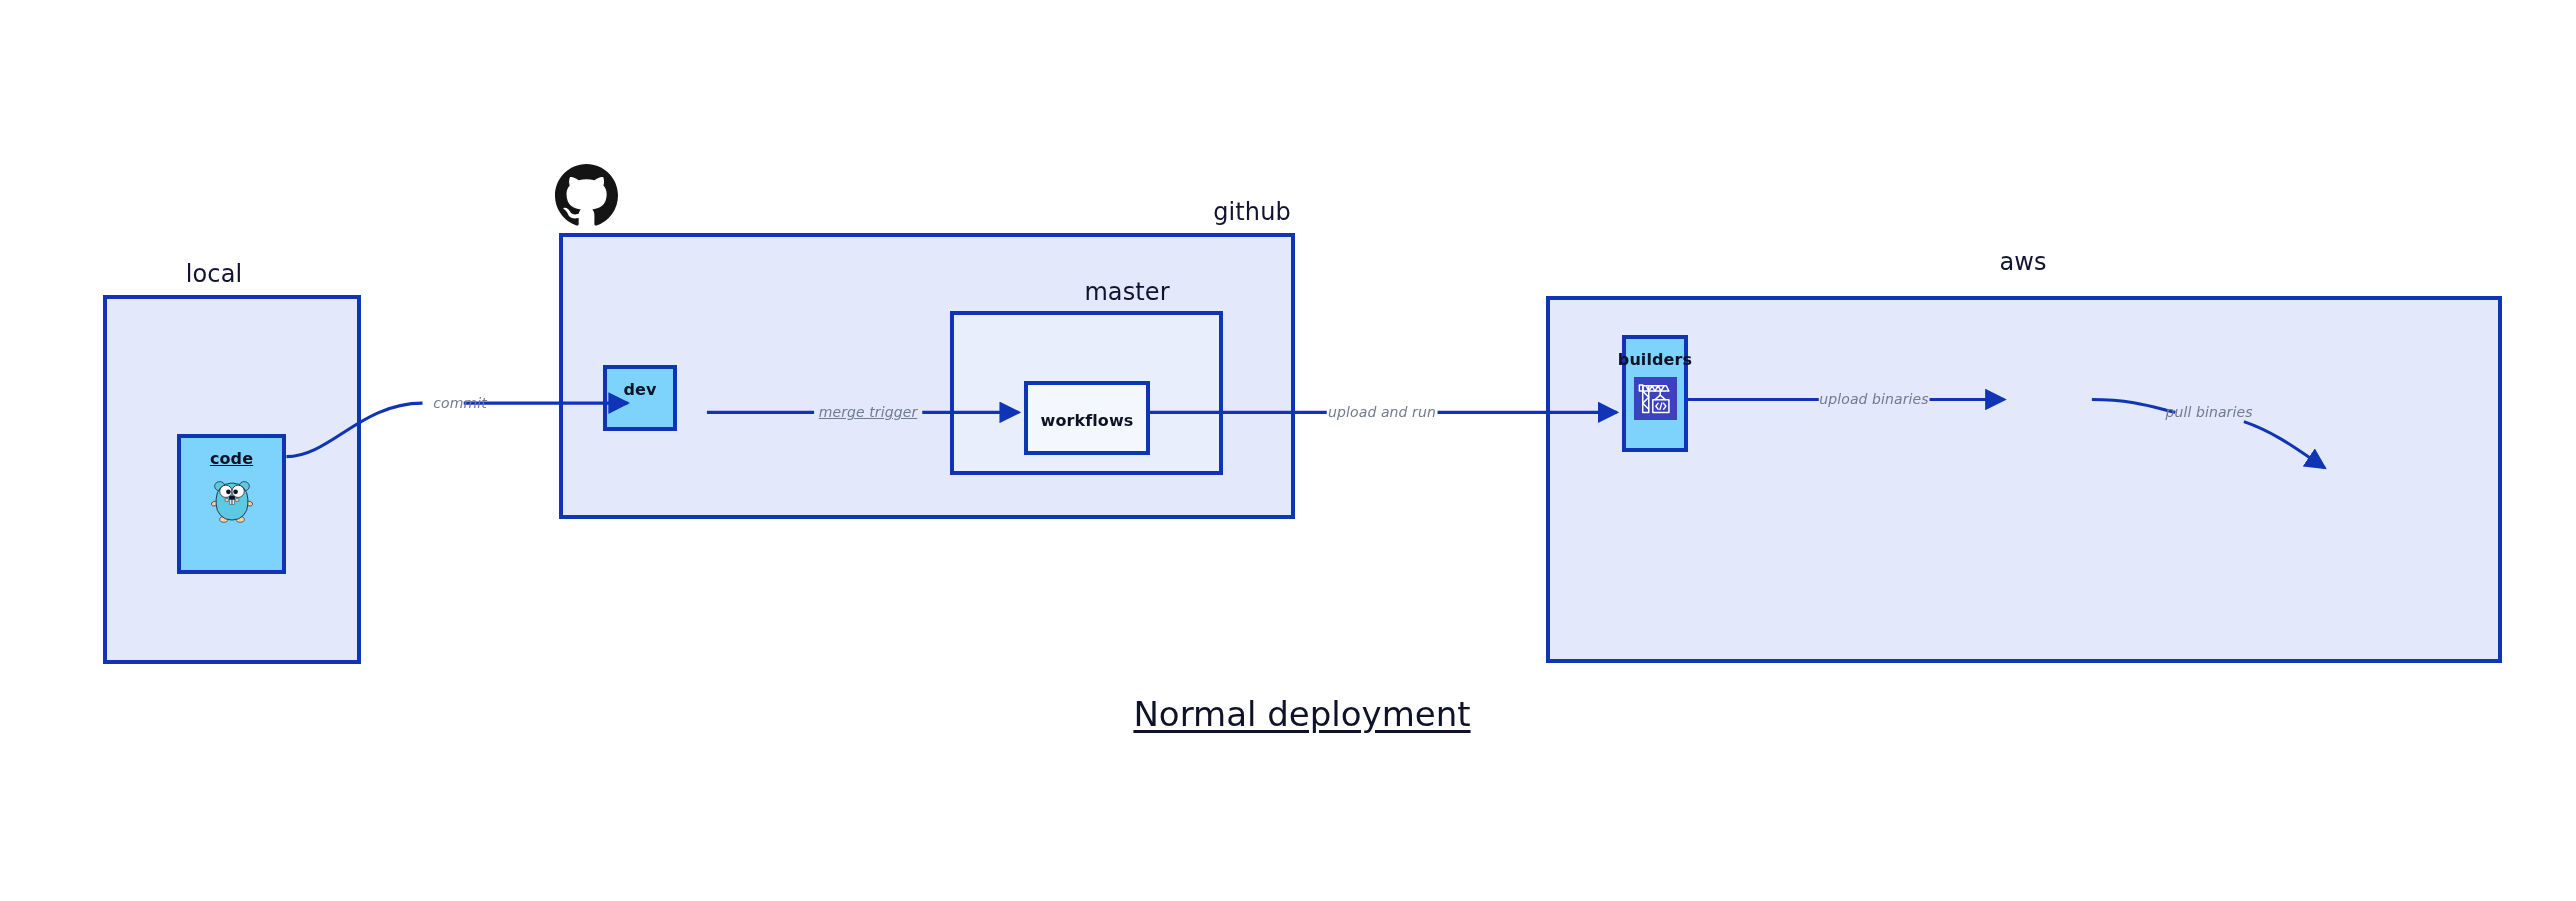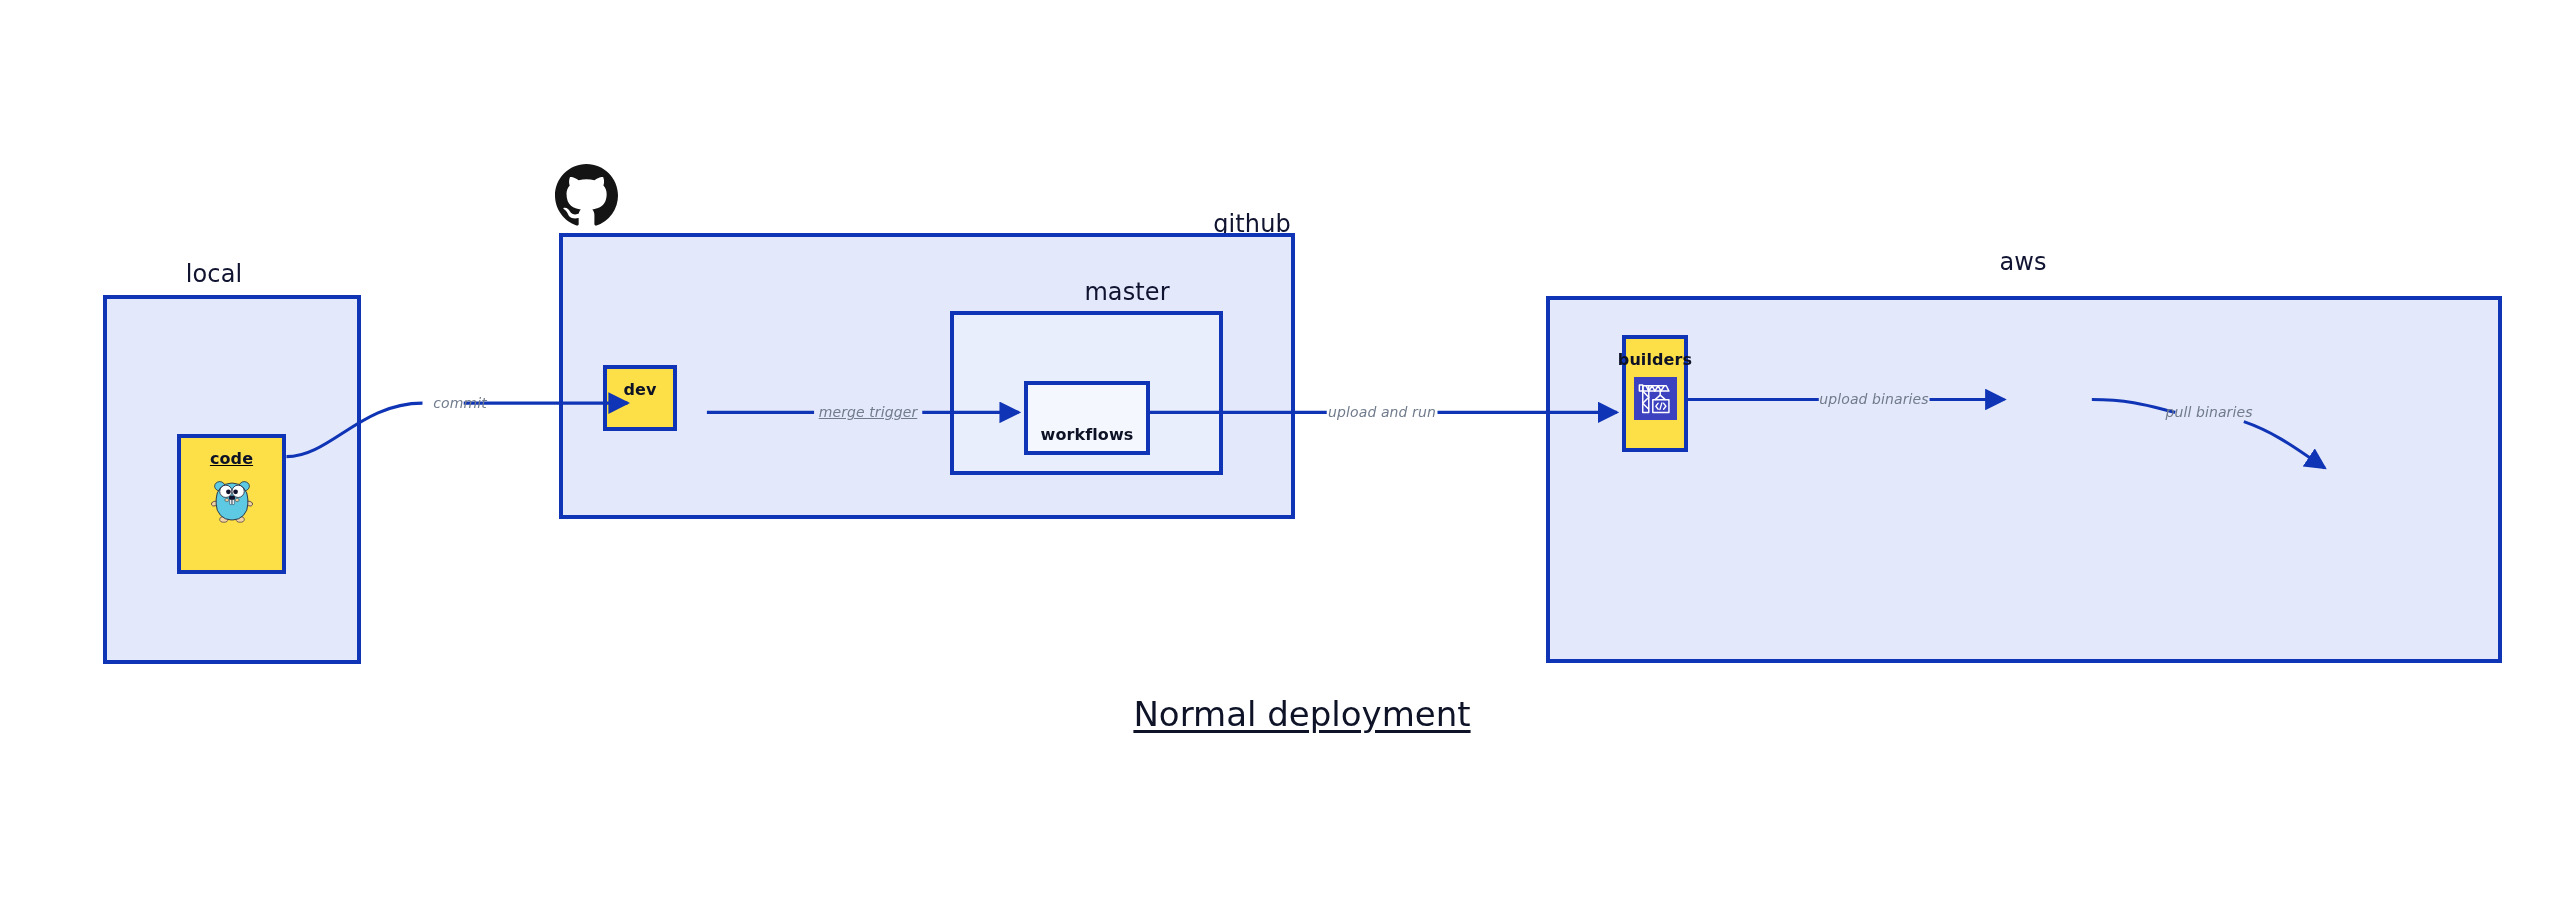--- a/index.html
+++ b/index.html
@@ -33,21 +33,21 @@
     color: #101430;
     font-size: 24px;
     font-weight: 400;
     white-space: nowrap;
     letter-spacing: 0.1px;
   }
   
   .node {
     position: absolute;
     border: 4.6px solid #0F34B5;
-    background: #fde047;
+    background: #7dd3fc;
     box-sizing: border-box;
     display: flex;
     flex-direction: column;
     align-items: center;
   }
   .node.white { background: #F5F7FE; }
   .node-label {
     color: #0D1226;
     font-size: 16px;
     font-weight: 700;
@@ -132,32 +132,32 @@
         <ellipse cx="53" cy="47" rx="4" ry="3" fill="#F6D2A2" stroke="#1a1a2e" stroke-width=".9"></ellipse>
       </svg>
     </div>
   </div>
 
   <div class="logo" style="left:555px; top:164px;">
     <svg width="63" height="63" viewBox="0 0 16 16" xmlns="http://www.w3.org/2000/svg">
       <path fill="#141414" d="M8 0C3.58 0 0 3.58 0 8c0 3.54 2.29 6.53 5.47 7.59.4.07.55-.17.55-.38 0-.19-.01-.82-.01-1.49-2.01.37-2.53-.49-2.69-.94-.09-.23-.48-.94-.82-1.13-.28-.15-.68-.52-.01-.53.63-.01 1.08.58 1.23.82.72 1.21 1.87.87 2.33.66.07-.52.28-.87.51-1.07-1.78-.2-3.64-.89-3.64-3.95 0-.87.31-1.59.82-2.15-.08-.2-.36-1.02.08-2.12 0 0 .67-.21 2.2.82.64-.18 1.32-.27 2-.27s1.36.09 2 .27c1.53-1.04 2.2-.82 2.2-.82.44 1.1.16 1.92.08 2.12.51.56.82 1.27.82 2.15 0 3.07-1.87 3.75-3.65 3.95.29.25.54.73.54 1.48 0 1.07-.01 1.93-.01 2.2 0 .21.15.46.55.38A8.01 8.01 0 0 0 16 8c0-4.42-3.58-8-8-8z"></path>
     </svg>
   </div>
-  <div class="group-label" style="left:1252px; top:210px; transform:translateX(-50%);">github</div>
+  <div class="group-label" style="left:1252px; top:198px; transform:translateX(-50%);">github</div>
   <div class="group" style="left:559px; top:233px; width:736px; height:286px;"></div>
 
   <div class="node" style="left:603px; top:365px; width:74px; height:66px;">
     <div class="node-label">dev</div>
   </div>
 
   <div class="group-label" style="left:1127px; top:278px; transform:translateX(-50%);">master</div>
   <div class="group lvl2" style="left:950px; top:311px; width:273px; height:164px;"></div>
 
   <div class="node white" style="left:1024px; top:381px; width:126px; height:74px;">
-    <div class="node-label" style="margin-top:40px;">workflows</div>
+    <div class="node-label" style="margin-top:26px;">workflows</div>
   </div>
 
   <div class="group-label" style="left:2023px; top:248px; transform:translateX(-50%);">aws</div>
   <div class="group" style="left:1546px; top:296px; width:956px; height:367px;"></div>
 
   <div class="node" style="left:1622px; top:335px; width:66px; height:117px;">
     <div class="node-label">builders</div>
     <div class="node-icon">
       <svg width="43" height="43" viewBox="0 0 64 64" xmlns="http://www.w3.org/2000/svg">
         <rect width="64" height="64" fill="#3C41BF"></rect>

